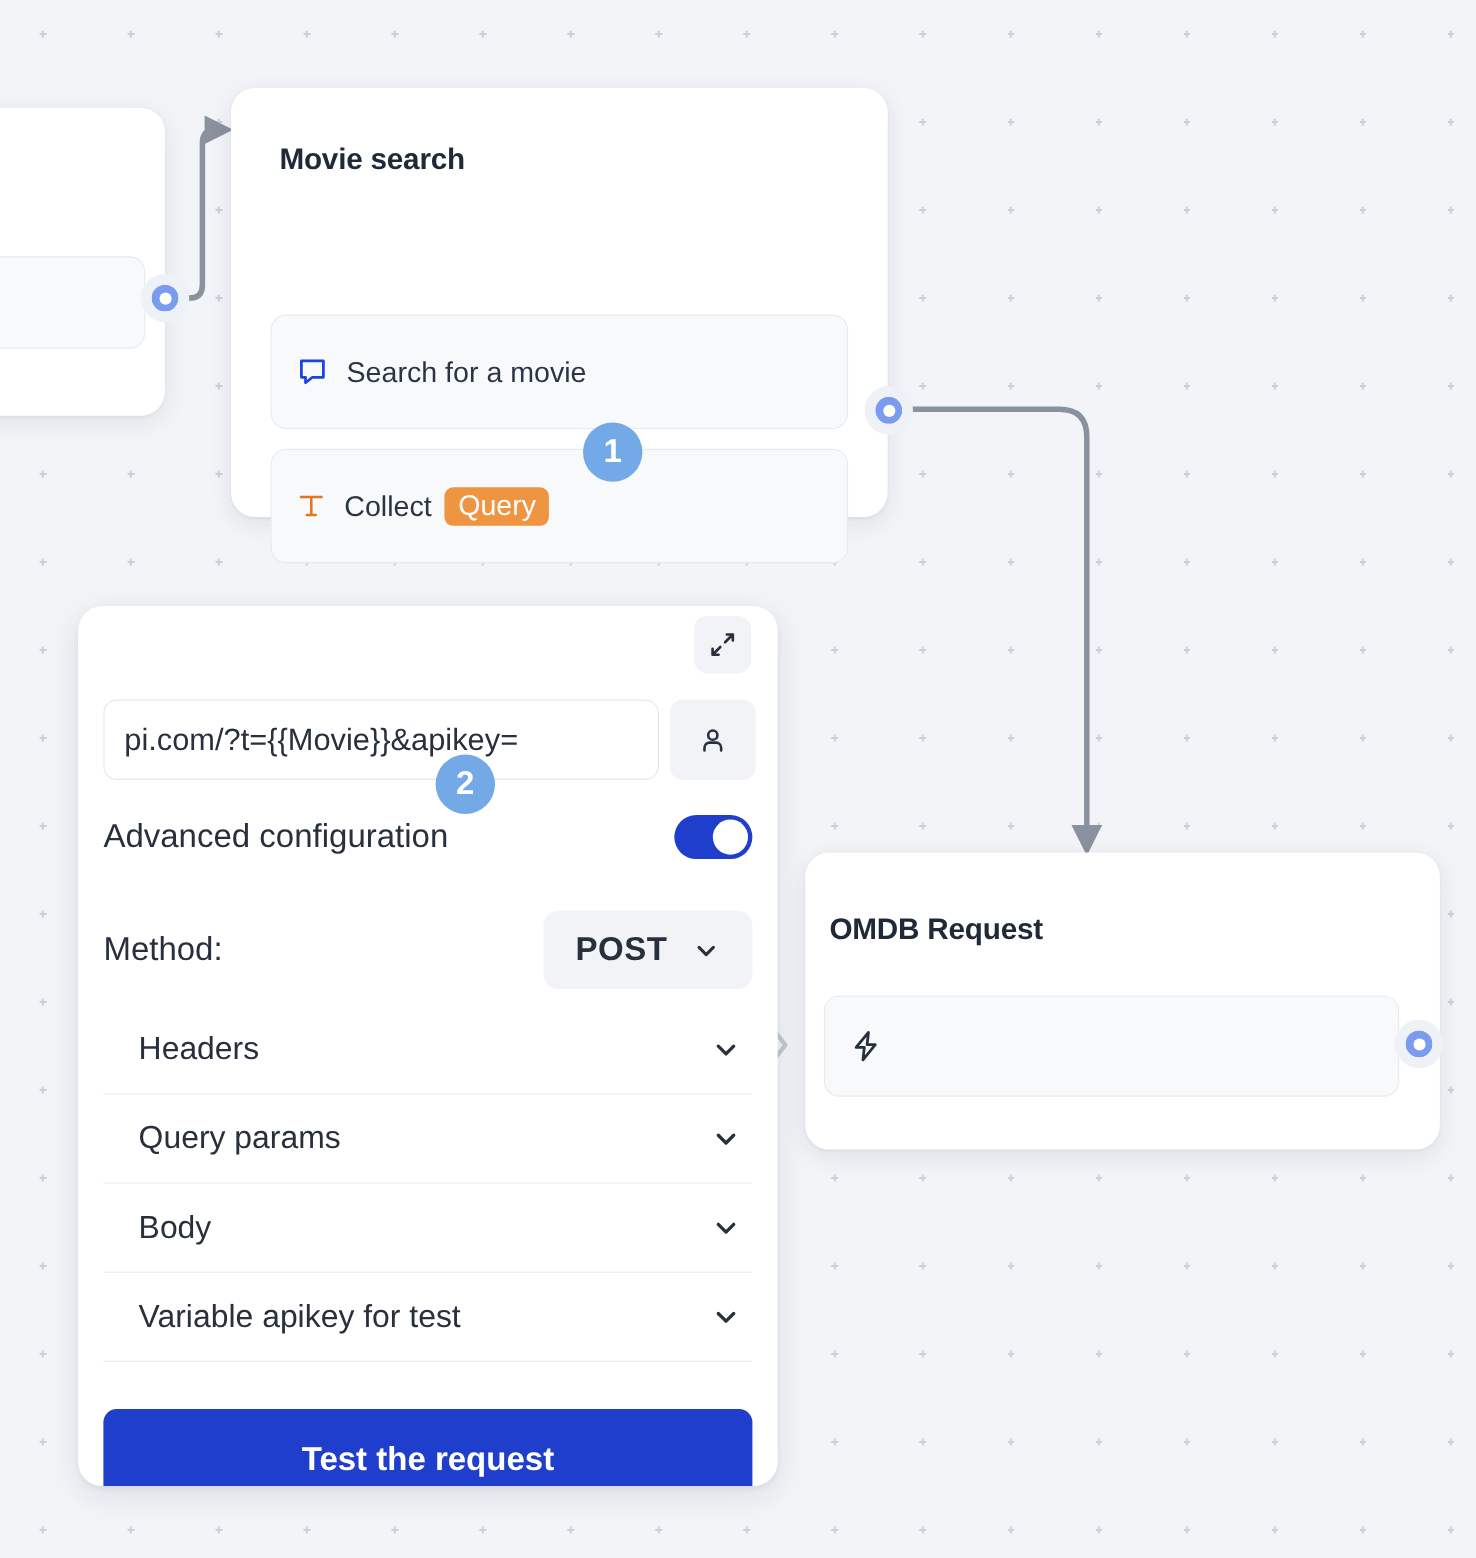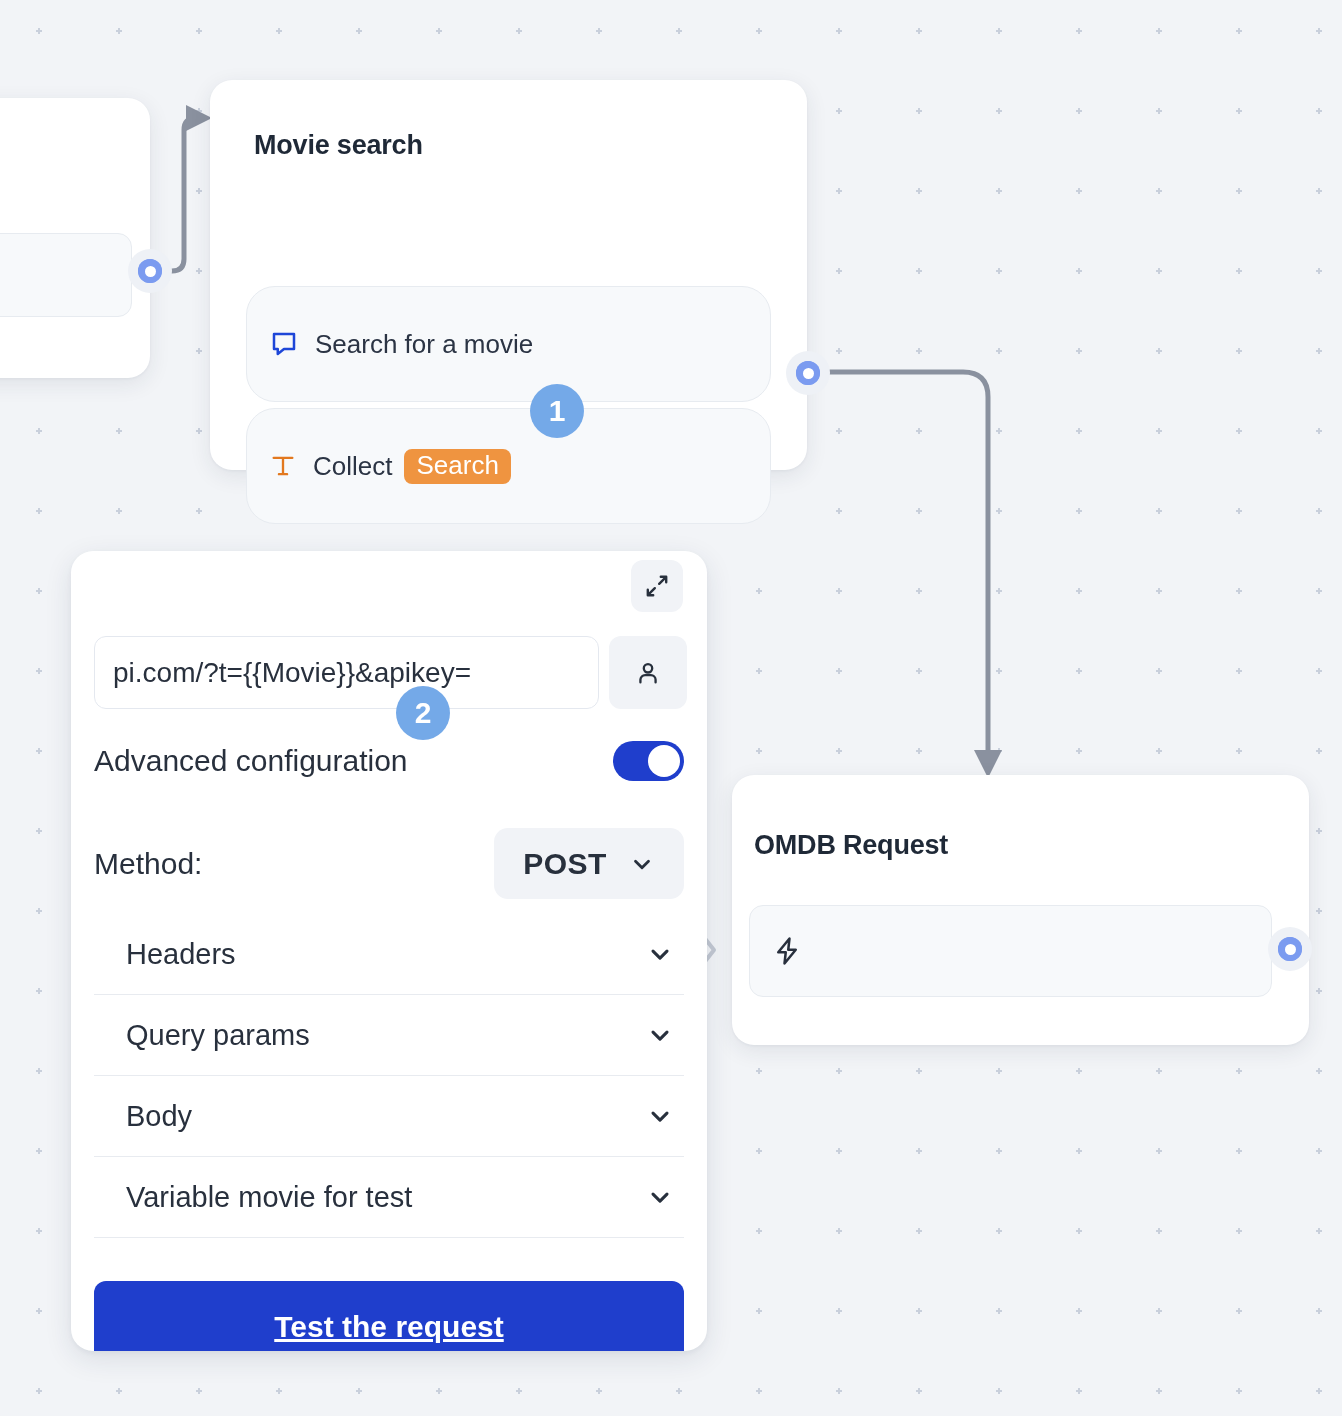--- a/index.html
+++ b/index.html
@@ -112,22 +112,21 @@
     top: 80px;
     width: 597px;
     height: 390px;
     padding-left: 24px;
   }
   #node-movie-search .node-title { position: absolute; left: 44px; top: 50px; }
   #node-movie-search .node-row {
     position: absolute;
     left: 36px;
     width: 525px;
-    height: 116px;
-    border-radius: 29px;
+    height: 104px;
   }
   #row-search  { top: 206px; }
   #row-collect { top: 328px; }
 
   .chip {
     background: #ef9440;
     color: #ffffff;
     border-radius: 8px;
     padding: 3px 12px 6px;
     font-size: 26px;
@@ -342,21 +341,20 @@
     width: 590px;
     height: 92px;
     background: #1f3ecc;
     color: #ffffff;
     border: none;
     border-radius: 12px;
     font-family: "Liberation Sans", sans-serif;
     font-size: 30px;
     font-weight: bold;
     cursor: pointer;
-    text-decoration: underline;
   }
 </style>
 </head>
 <body>
 
 <div id="canvas-bg"></div>
 <div id="canvas"></div>
 
 <svg id="edges" width="1342" height="1416">
 
@@ -388,21 +386,21 @@
     <span>Search for a movie</span>
   </div>
 
   <div class="node-row" id="row-collect">
     <span class="row-icon">
       <svg width="28" height="28" viewBox="0 0 24 24" fill="none" stroke="#e2781e" stroke-width="2" stroke-linecap="round">
         <path d="M4 5h16M12 5v14M8.5 19h7"></path>
       </svg>
     </span>
     <span>Collect</span>
-    <span class="chip">Search</span>
+    <span class="chip">Query</span>
   </div>
 </div>
 <div class="handle" style="left:786px; top:351px;">
   <span class="core"></span>
 </div>
 <div class="badge" style="left:530px; top:384px;">1</div>
 
 <div class="node" id="node-omdb">
   <div class="node-title">OMDB Request</div>
   <div class="node-row" style="position:absolute; left:17px; top:130px; width:523px; height:92px;">
@@ -466,21 +464,21 @@
         <path d="M6 9.5 12 15.5 18 9.5"></path>
       </svg>
     </div>
     <div class="acc-item">
       <span class="acc-label">Body</span>
       <svg width="28" height="28" viewBox="0 0 24 24" fill="none" stroke="#28303d" stroke-width="2.6" stroke-linecap="round" stroke-linejoin="round">
         <path d="M6 9.5 12 15.5 18 9.5"></path>
       </svg>
     </div>
     <div class="acc-item">
-      <span class="acc-label">Variable movie for test</span>
+      <span class="acc-label">Variable apikey for test</span>
       <svg width="28" height="28" viewBox="0 0 24 24" fill="none" stroke="#28303d" stroke-width="2.6" stroke-linecap="round" stroke-linejoin="round">
         <path d="M6 9.5 12 15.5 18 9.5"></path>
       </svg>
     </div>
   </div>
 
   <button id="test-button">Test the request</button>
 </div>
 
 <div class="badge" style="left:396px; top:686px;">2</div>

